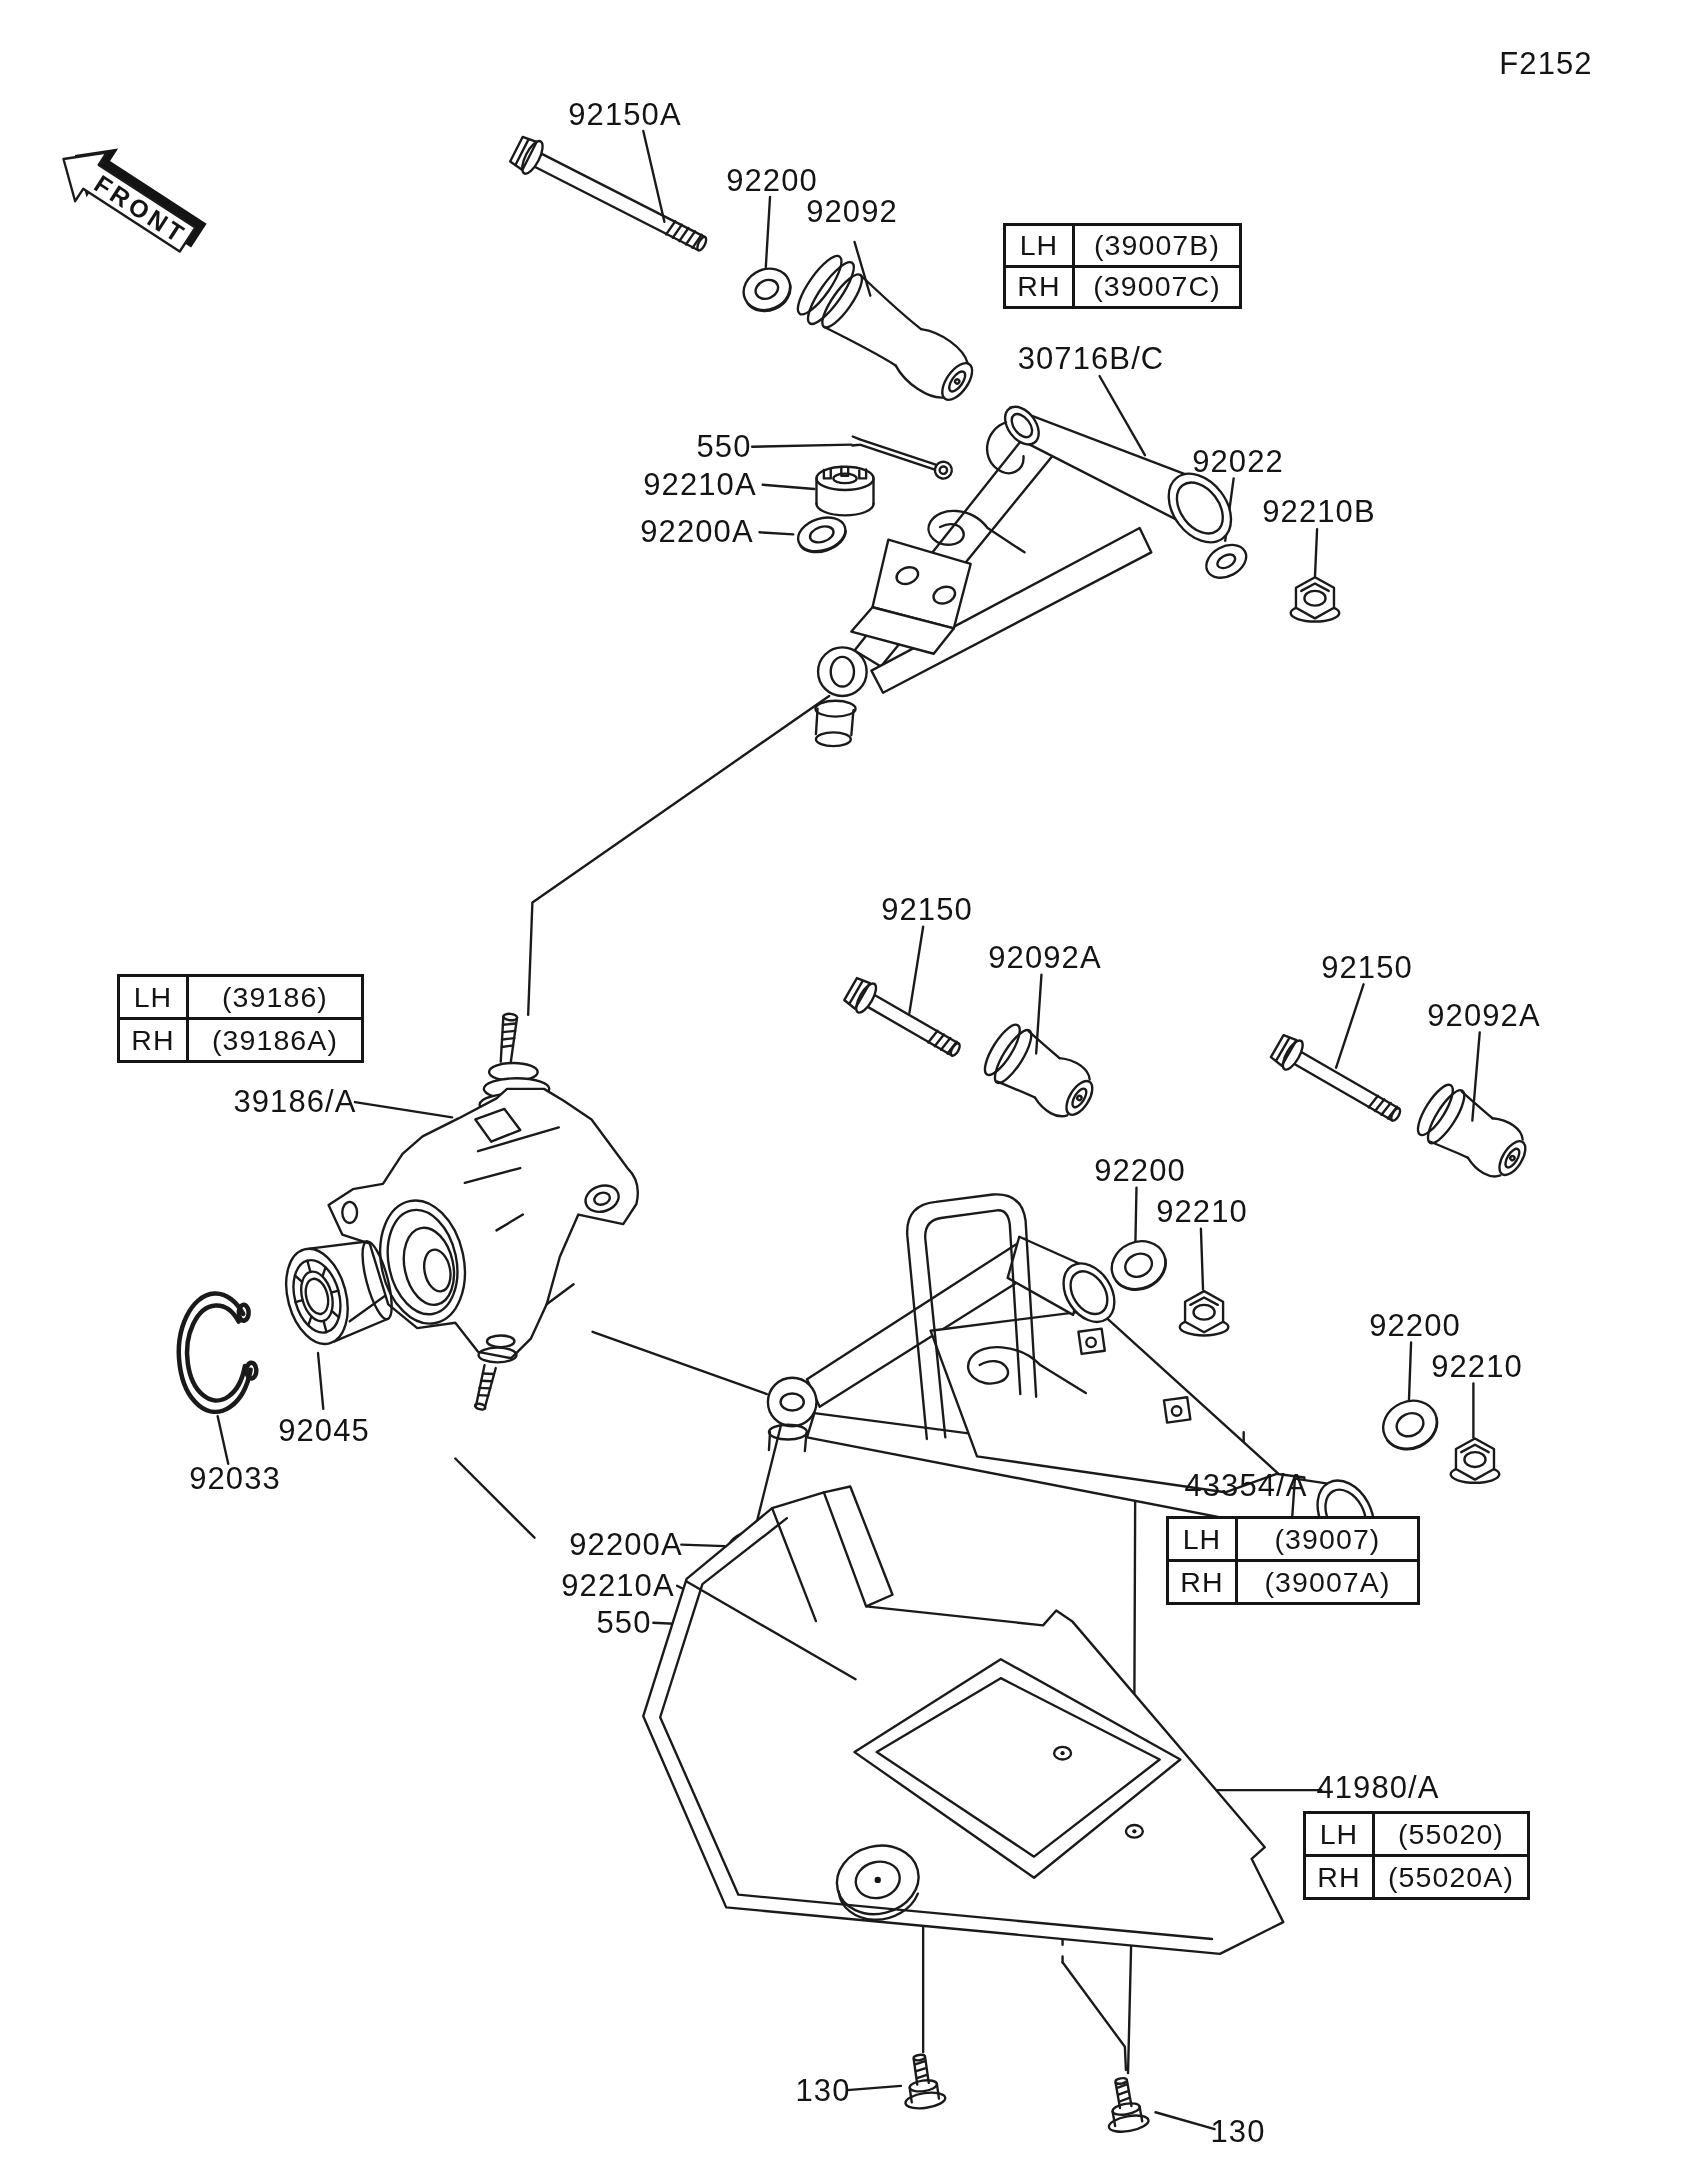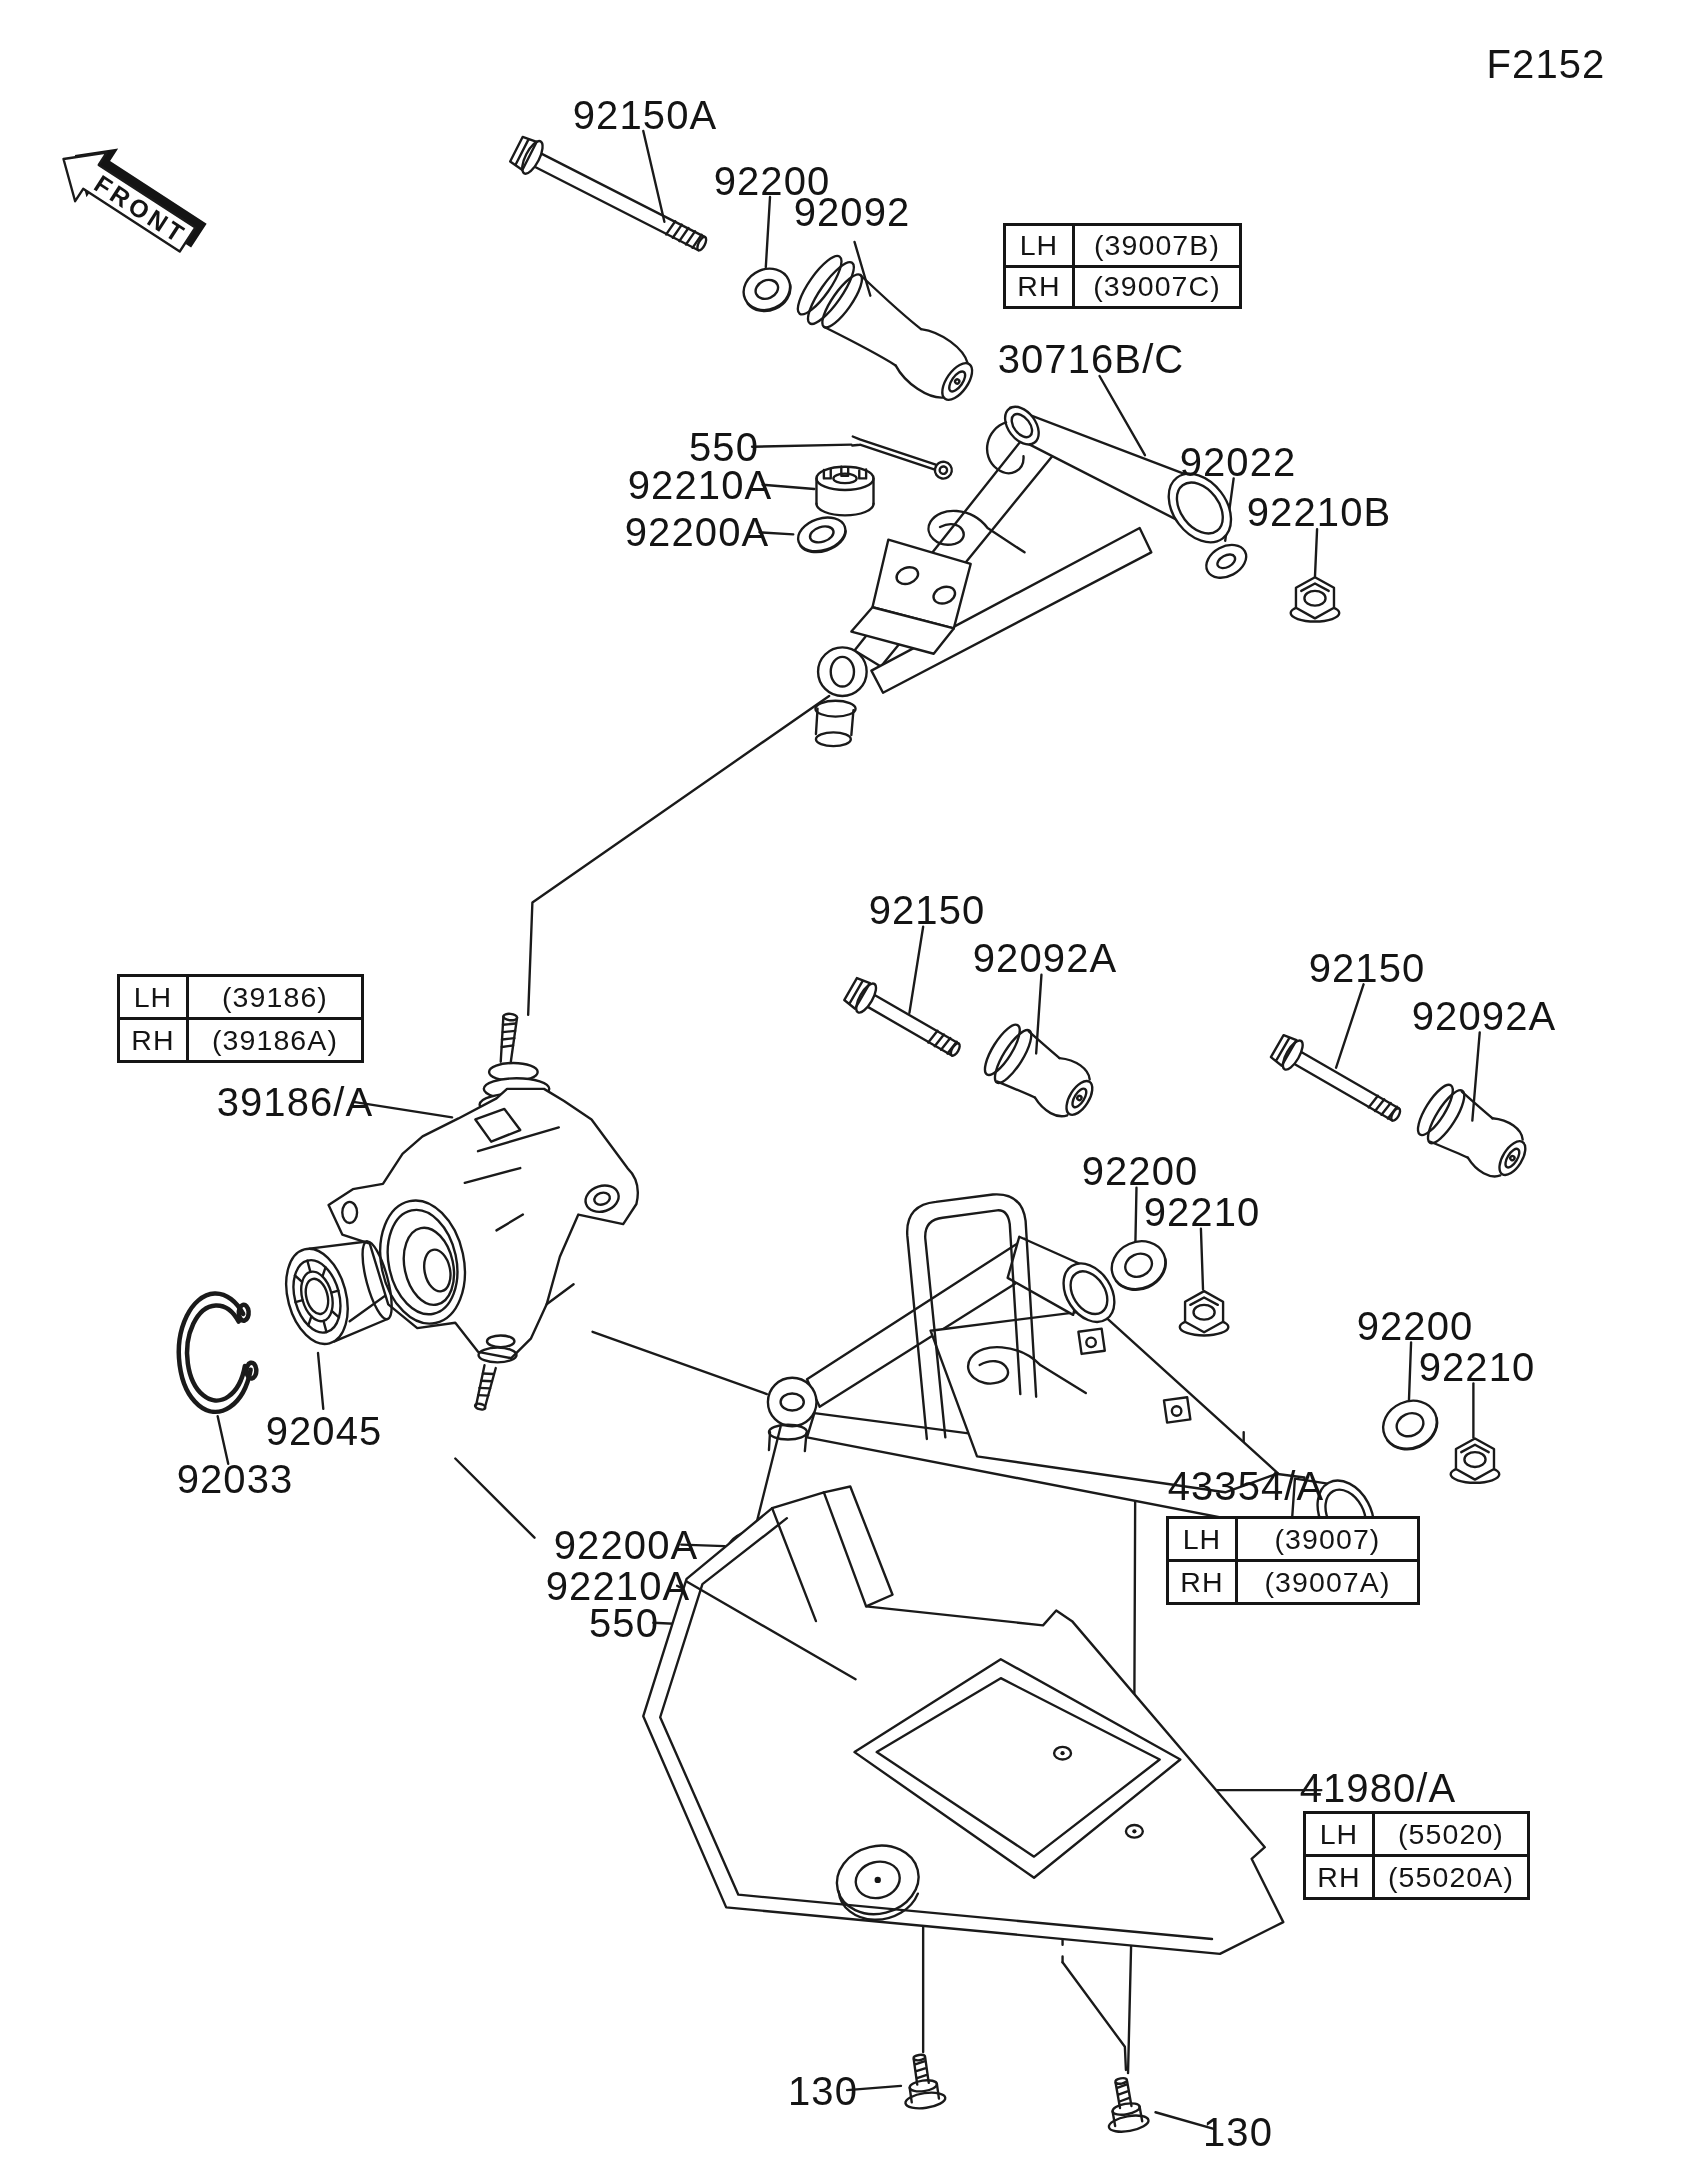--- a/index.html
+++ b/index.html
@@ -8,21 +8,21 @@
     font-family:"Liberation Sans", sans-serif;color:#141414;overflow:hidden;
   }
   #art{position:absolute;left:0;top:0;}
   svg .ln{stroke:#1a1a1a;stroke-width:4.5;fill:none;stroke-linecap:round;stroke-linejoin:round;}
   svg .fw{stroke:#1a1a1a;stroke-width:4.5;fill:#ffffff;stroke-linejoin:round;}
   svg .fd{fill:#141414;stroke:none;}
   svg .dash{stroke-dasharray:30 22;}
   svg text{stroke:none;fill:#141414;}
   .callout{
     position:absolute;transform:translate(-50%,-50%);
-    font-size:40px;letter-spacing:1.1px;white-space:nowrap;color:#141414;
+    font-size:31px;letter-spacing:1.1px;white-space:nowrap;color:#141414;
   }
   .ptable{
     position:absolute;border:3.2px solid #151515;background:#fff;
     display:flex;flex-direction:column;box-sizing:border-box;
   }
   .prow{flex:1;display:flex;justify-content:center;}
   .prow + .prow{border-top:3.2px solid #151515;}
   .pcell{display:flex;align-items:center;justify-content:center;font-size:28.5px;letter-spacing:1.1px;}
   .pcell.side{width:66px;border-right:3.2px solid #151515;flex:none;}
   .pcell.part{flex:1;}
@@ -326,21 +326,21 @@
   <g class="ln" transform="translate(2132,3992) rotate(-10)">
     <ellipse cx="0" cy="30" rx="38" ry="14"></ellipse>
     <path d="M-26,30 L-26,2 M26,30 L26,2"></path>
     <ellipse cx="0" cy="2" rx="26" ry="10"></ellipse>
     <path d="M-11,-2 L-11,-50 M11,-2 L11,-50 M-11,-14 L11,-18 M-11,-27 L11,-31 M-11,-40 L11,-44"></path>
     <ellipse cx="0" cy="-52" rx="11" ry="5"></ellipse>
   </g>
 </svg>
 
 <div class="callout" style="left:1546px;top:64px">F2152</div>
-<div class="callout" style="left:645px;top:115px">92150A</div>
+<div class="callout" style="left:625px;top:115px">92150A</div>
 <div class="callout" style="left:772px;top:181px">92200</div>
 <div class="callout" style="left:852px;top:212px">92092</div>
 <div class="callout" style="left:1091px;top:359px">30716B/C</div>
 <div class="callout" style="left:724px;top:447px">550</div>
 <div class="callout" style="left:700px;top:485px">92210A</div>
 <div class="callout" style="left:697px;top:532px">92200A</div>
 <div class="callout" style="left:1238px;top:462px">92022</div>
 <div class="callout" style="left:1319px;top:512px">92210B</div>
 <div class="callout" style="left:295px;top:1102px">39186/A</div>
 <div class="callout" style="left:927px;top:910px">92150</div>

